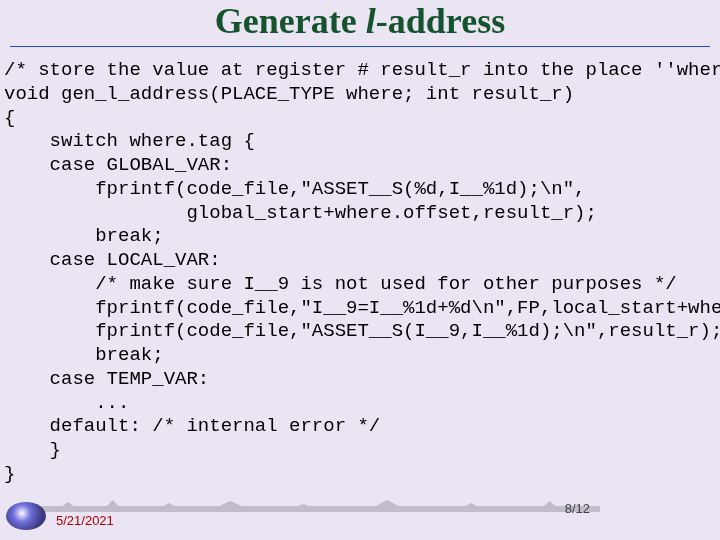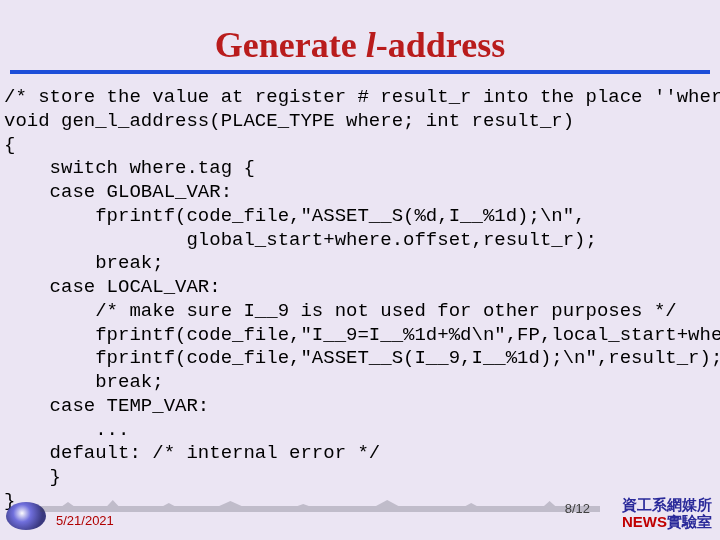--- a/index.html
+++ b/index.html
@@ -7,25 +7,25 @@
     width: 720px;
     height: 540px;
     background: #ebe5f3;
     font-family: "Times New Roman", serif;
     position: relative;
     overflow: hidden;
   }
   .title {
     text-align: center;
     font-size: 36px;
-    padding-top: 24px;
+    padding-top: 0;
     padding-bottom: 4px;
-    border-bottom: 4px solid #1d4ed8;
+    border-bottom: 1px solid #1d4ed8;
     margin: 0 10px;
-    color: #b91c1c;
+    color: #14532d;
   }
   .title .ital { font-style: italic; }
   .code-block {
     font-family: "Courier New", monospace;
     font-size: 19px;
     line-height: 1.25;
     white-space: pre;
     color: #000;
     padding: 12px 4px 0 4px;
   }
@@ -114,17 +114,13 @@
 
 <div class="footer">
   <div class="logo"></div>
   <div class="skyline">
     <svg viewBox="0 0 500 14" preserveAspectRatio="none">
       <path d="M0 14 L0 8 L20 8 L25 4 L30 8 L60 8 L65 2 L70 8 L110 8 L115 5 L120 8 L160 8 L170 3 L180 8 L230 8 L235 6 L240 8 L300 8 L310 2 L320 8 L380 8 L385 5 L390 8 L450 8 L455 3 L460 8 L500 8 L500 14 Z" fill="#445"></path>
     </svg>
   </div>
   <div class="date">5/21/2021</div>
   <div class="pager">8/12</div>
-  <div class="lab">
-    <div class="l1">資工系網媒所</div>
-    <div class="l2"><span class="red">NEWS</span><span>實驗室</span></div>
-  </div>
 </div>
 
 </body></html>

